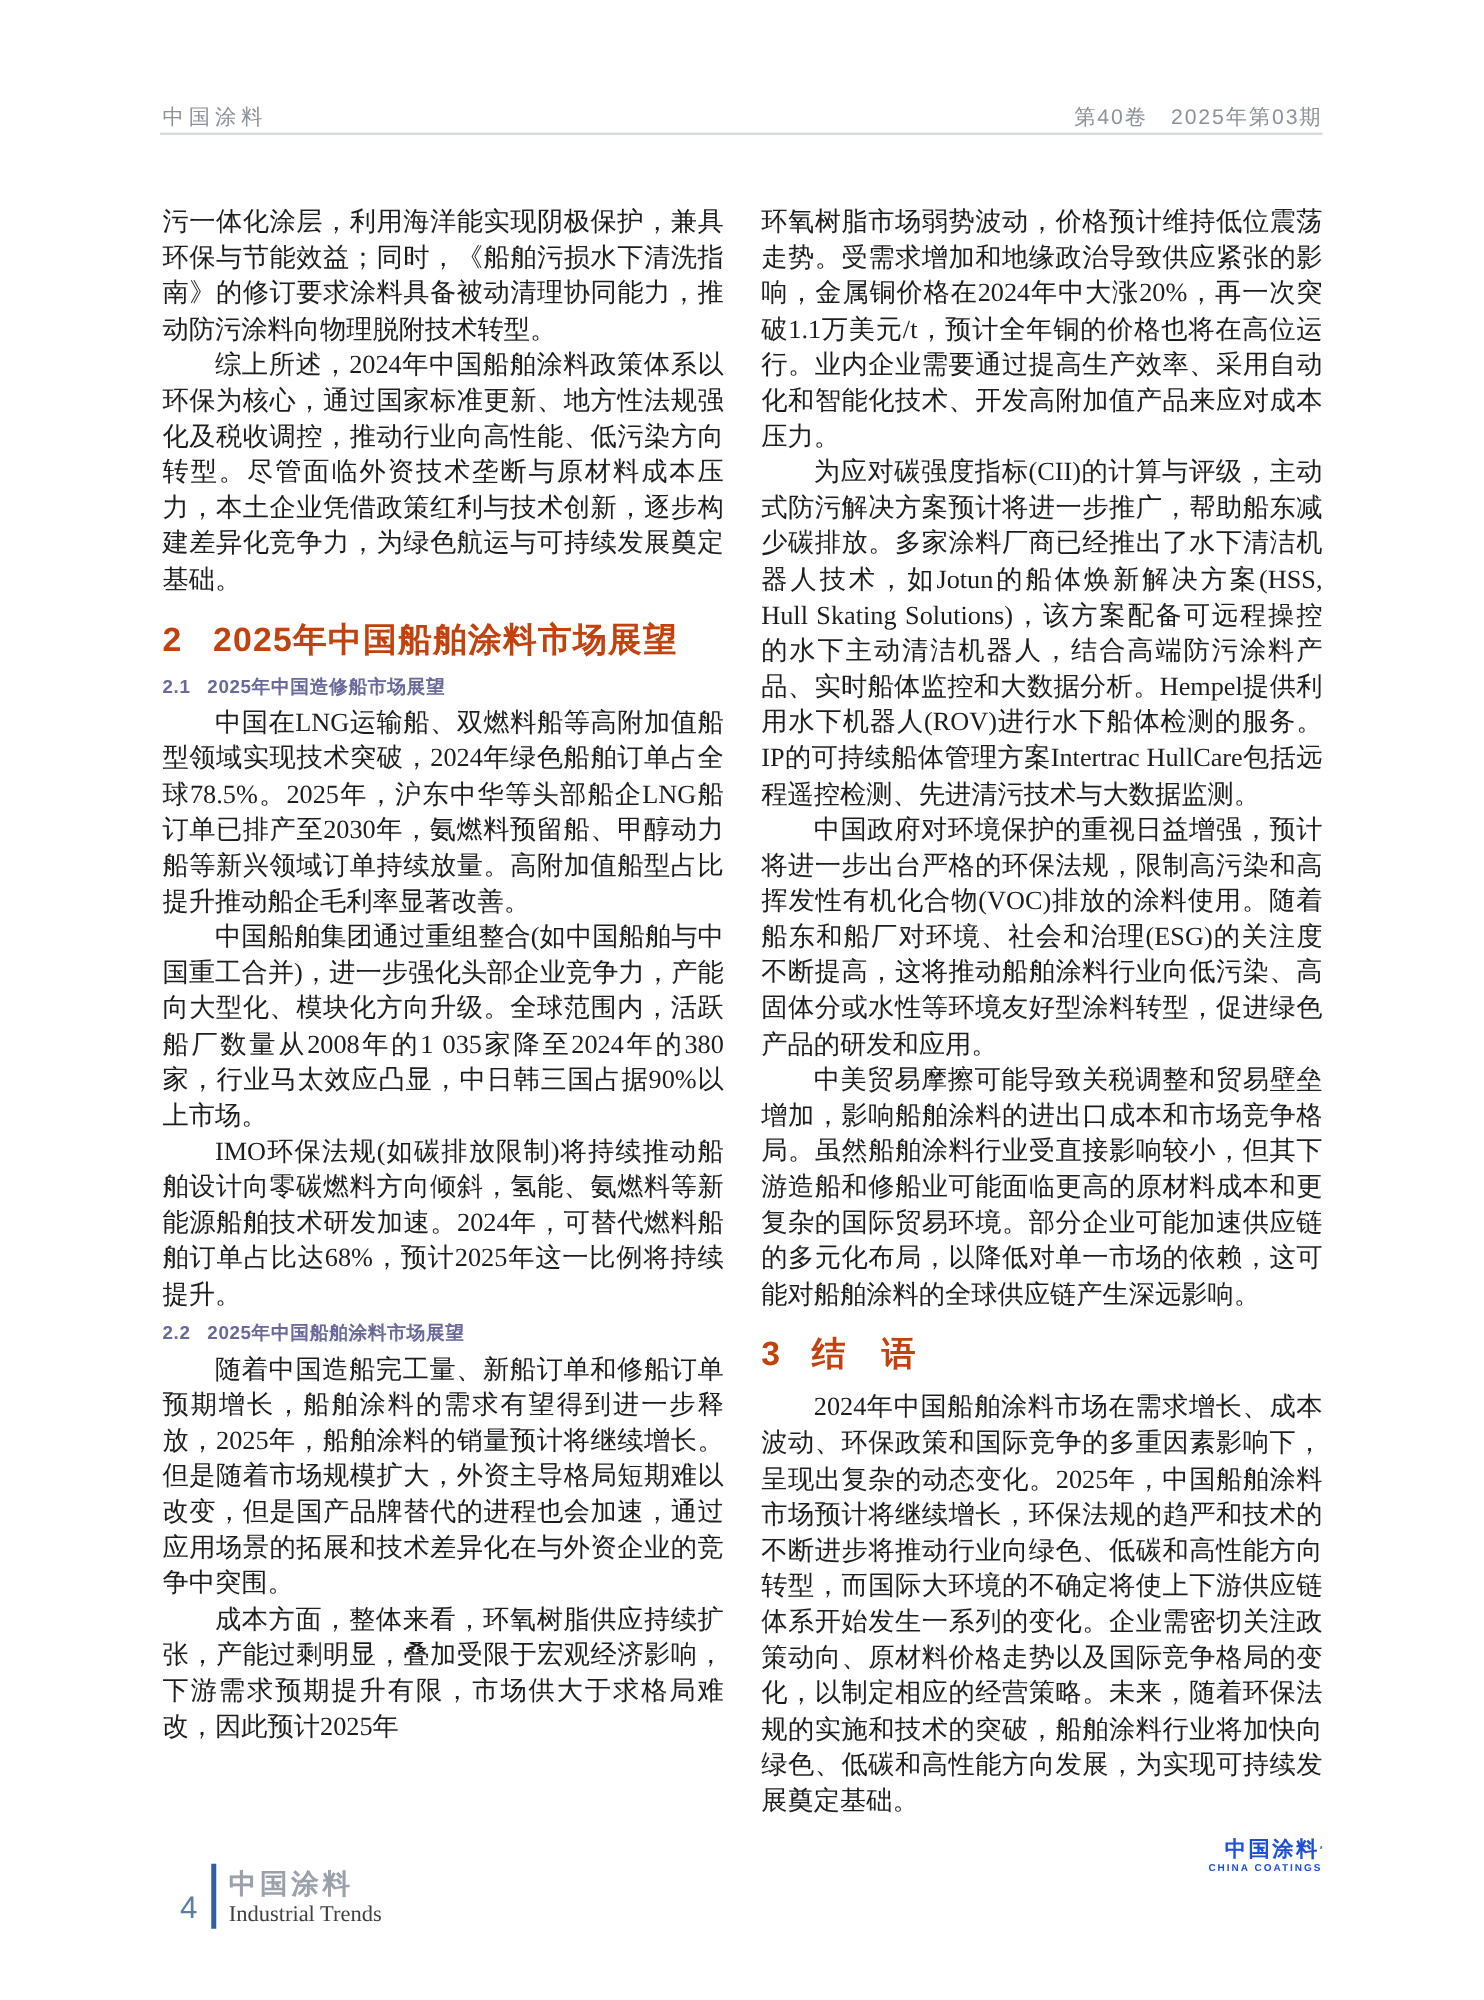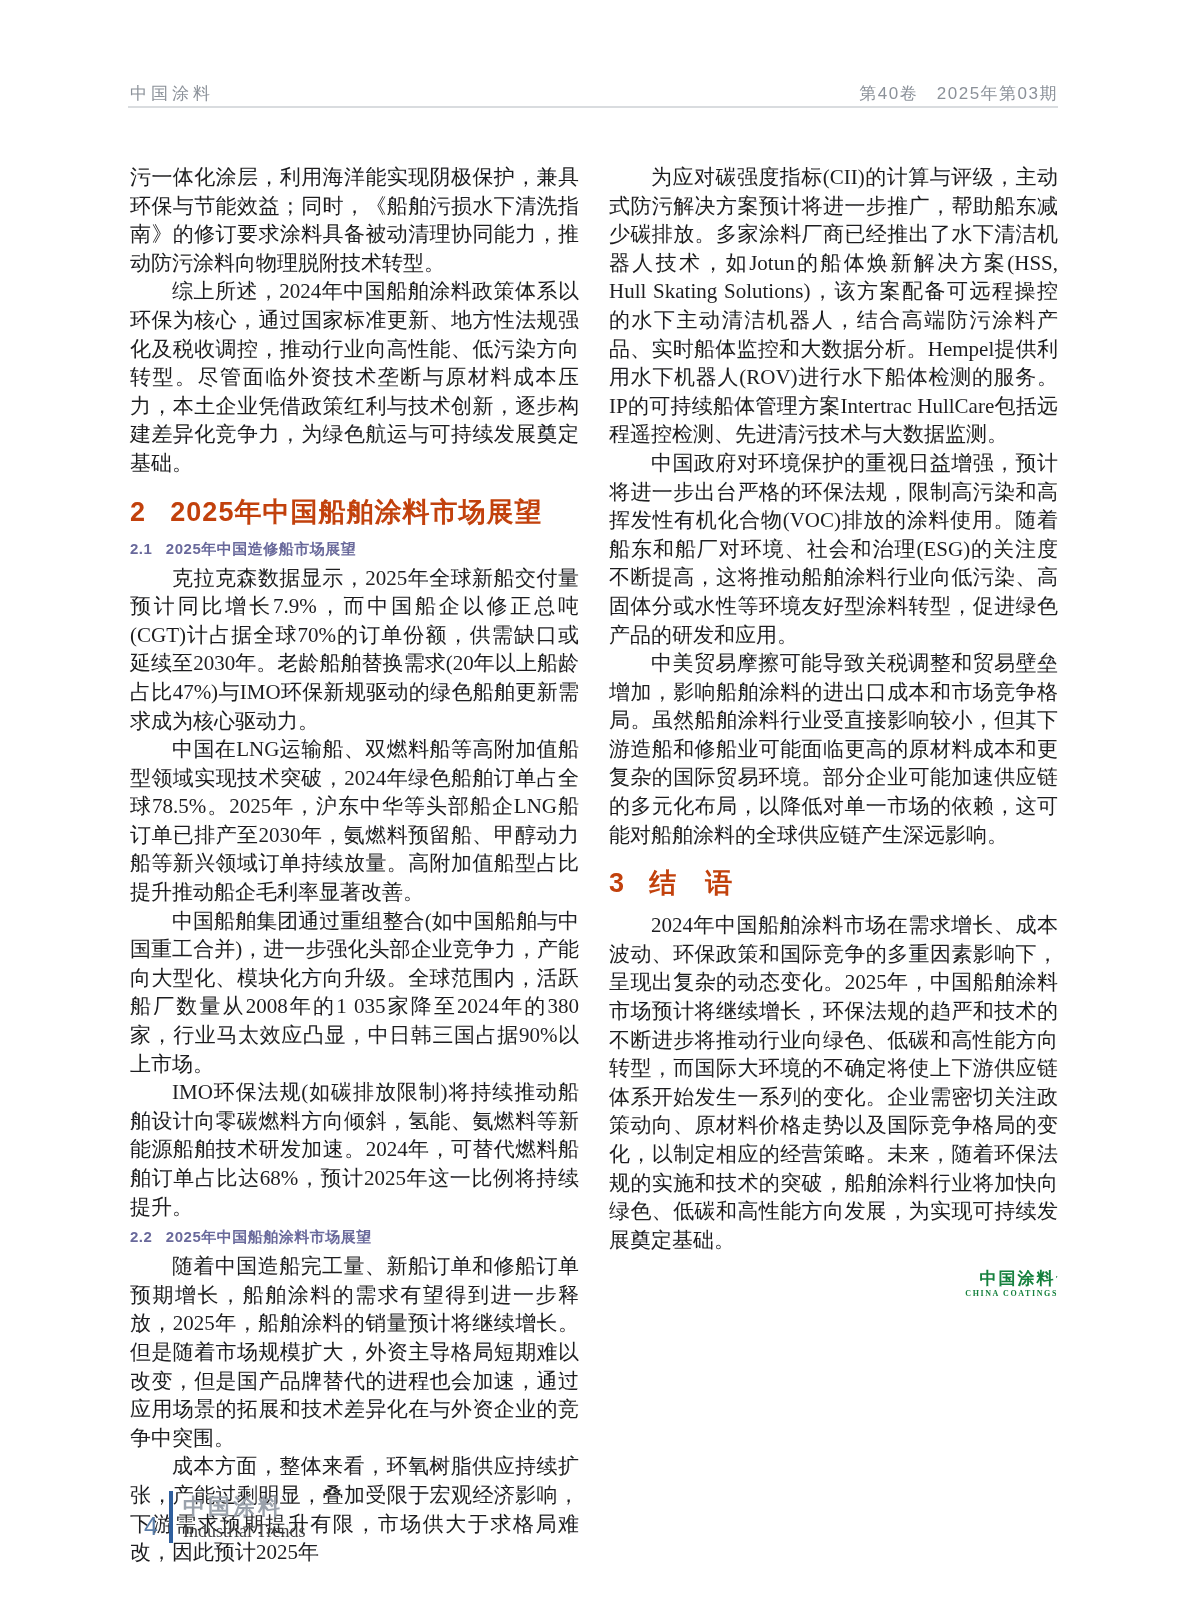--- a/index.html
+++ b/index.html
@@ -53,22 +53,22 @@
     font-weight:bold;
     font-size:15px;
     color:#69699b;
     letter-spacing:0.5px;
   }
   .h-sub .num{margin-right:0.9em;}
   
   .logo{
     margin-top:16px;
     text-align:right;
-    font-family:Liberation Serif, serif;
-    color:#15803d;
+    font-family:Liberation Sans, sans-serif;
+    color:#1d4ed8;
   }
   .logo-cn{
     font-weight:bold;font-size:17px;letter-spacing:2px;line-height:18px;
   }
   .logo-mark{font-size:9px;vertical-align:top;letter-spacing:0;}
   .logo-en{
     font-weight:bold;font-size:8px;letter-spacing:1.6px;line-height:11px;
   }
   
   .page-footer{
@@ -108,32 +108,32 @@
   <main class="columns">
 
     <section class="col">
       <p class="body cont">污一体化涂层，利用海洋能实现阴极保护，兼具环保与节能效益；同时，《船舶污损水下清洗指南》的修订要求涂料具备被动清理协同能力，推动防污涂料向物理脱附技术转型。</p>
       <p class="body">综上所述，2024年中国船舶涂料政策体系以环保为核心，通过国家标准更新、地方性法规强化及税收调控，推动行业向高性能、低污染方向转型。尽管面临外资技术垄断与原材料成本压力，本土企业凭借政策红利与技术创新，逐步构建差异化竞争力，为绿色航运与可持续发展奠定基础。</p>
 
       <h2 class="h-sec"><span class="num">2</span><span>2025年中国船舶涂料市场展望</span></h2>
 
       <h3 class="h-sub"><span class="num">2.1</span><span>2025年中国造修船市场展望</span></h3>
 
-      <p class="body">克拉克森数据显示，2025年全球新船交付量预计同比增长7.9%，而中国船企以修正总吨(CGT)计占据全球70%的订单份额，供需缺口或延续至2030年。老龄船舶替换需求(20年以上船龄占比47%)与IMO环保新规驱动的绿色船舶更新需求成为核心驱动力。</p>
       <p class="body">中国在LNG运输船、双燃料船等高附加值船型领域实现技术突破，2024年绿色船舶订单占全球78.5%。2025年，沪东中华等头部船企LNG船订单已排产至2030年，氨燃料预留船、甲醇动力船等新兴领域订单持续放量。高附加值船型占比提升推动船企毛利率显著改善。</p>
       <p class="body">中国船舶集团通过重组整合(如中国船舶与中国重工合并)，进一步强化头部企业竞争力，产能向大型化、模块化方向升级。全球范围内，活跃船厂数量从2008年的1 035家降至2024年的380家，行业马太效应凸显，中日韩三国占据90%以上市场。</p>
       <p class="body">IMO环保法规(如碳排放限制)将持续推动船舶设计向零碳燃料方向倾斜，氢能、氨燃料等新能源船舶技术研发加速。2024年，可替代燃料船舶订单占比达68%，预计2025年这一比例将持续提升。</p>
 
       <h3 class="h-sub"><span class="num">2.2</span><span>2025年中国船舶涂料市场展望</span></h3>
 
       <p class="body">随着中国造船完工量、新船订单和修船订单预期增长，船舶涂料的需求有望得到进一步释放，2025年，船舶涂料的销量预计将继续增长。但是随着市场规模扩大，外资主导格局短期难以改变，但是国产品牌替代的进程也会加速，通过应用场景的拓展和技术差异化在与外资企业的竞争中突围。</p>
       <p class="body">成本方面，整体来看，环氧树脂供应持续扩张，产能过剩明显，叠加受限于宏观经济影响，下游需求预期提升有限，市场供大于求格局难改，因此预计2025年</p>
     </section>
 
     <section class="col">
+      <p class="body cont">环氧树脂市场弱势波动，价格预计维持低位震荡走势。受需求增加和地缘政治导致供应紧张的影响，金属铜价格在2024年中大涨20%，再一次突破1.1万美元/t，预计全年铜的价格也将在高位运行。业内企业需要通过提高生产效率、采用自动化和智能化技术、开发高附加值产品来应对成本压力。</p>
       <p class="body">为应对碳强度指标(CII)的计算与评级，主动式防污解决方案预计将进一步推广，帮助船东减少碳排放。多家涂料厂商已经推出了水下清洁机器人技术，如Jotun的船体焕新解决方案(HSS, Hull Skating Solutions)，该方案配备可远程操控的水下主动清洁机器人，结合高端防污涂料产品、实时船体监控和大数据分析。Hempel提供利用水下机器人(ROV)进行水下船体检测的服务。IP的可持续船体管理方案Intertrac HullCare包括远程遥控检测、先进清污技术与大数据监测。</p>
       <p class="body">中国政府对环境保护的重视日益增强，预计将进一步出台严格的环保法规，限制高污染和高挥发性有机化合物(VOC)排放的涂料使用。随着船东和船厂对环境、社会和治理(ESG)的关注度不断提高，这将推动船舶涂料行业向低污染、高固体分或水性等环境友好型涂料转型，促进绿色产品的研发和应用。</p>
       <p class="body">中美贸易摩擦可能导致关税调整和贸易壁垒增加，影响船舶涂料的进出口成本和市场竞争格局。虽然船舶涂料行业受直接影响较小，但其下游造船和修船业可能面临更高的原材料成本和更复杂的国际贸易环境。部分企业可能加速供应链的多元化布局，以降低对单一市场的依赖，这可能对船舶涂料的全球供应链产生深远影响。</p>
 
       <h2 class="h-sec"><span class="num">3</span><span>结　语</span></h2>
 
       <p class="body">2024年中国船舶涂料市场在需求增长、成本波动、环保政策和国际竞争的多重因素影响下，呈现出复杂的动态变化。2025年，中国船舶涂料市场预计将继续增长，环保法规的趋严和技术的不断进步将推动行业向绿色、低碳和高性能方向转型，而国际大环境的不确定将使上下游供应链体系开始发生一系列的变化。企业需密切关注政策动向、原材料价格走势以及国际竞争格局的变化，以制定相应的经营策略。未来，随着环保法规的实施和技术的突破，船舶涂料行业将加快向绿色、低碳和高性能方向发展，为实现可持续发展奠定基础。</p>
 
       <div class="logo">
         <div class="logo-cn"><span>中国涂料</span><span class="logo-mark">′</span></div>

